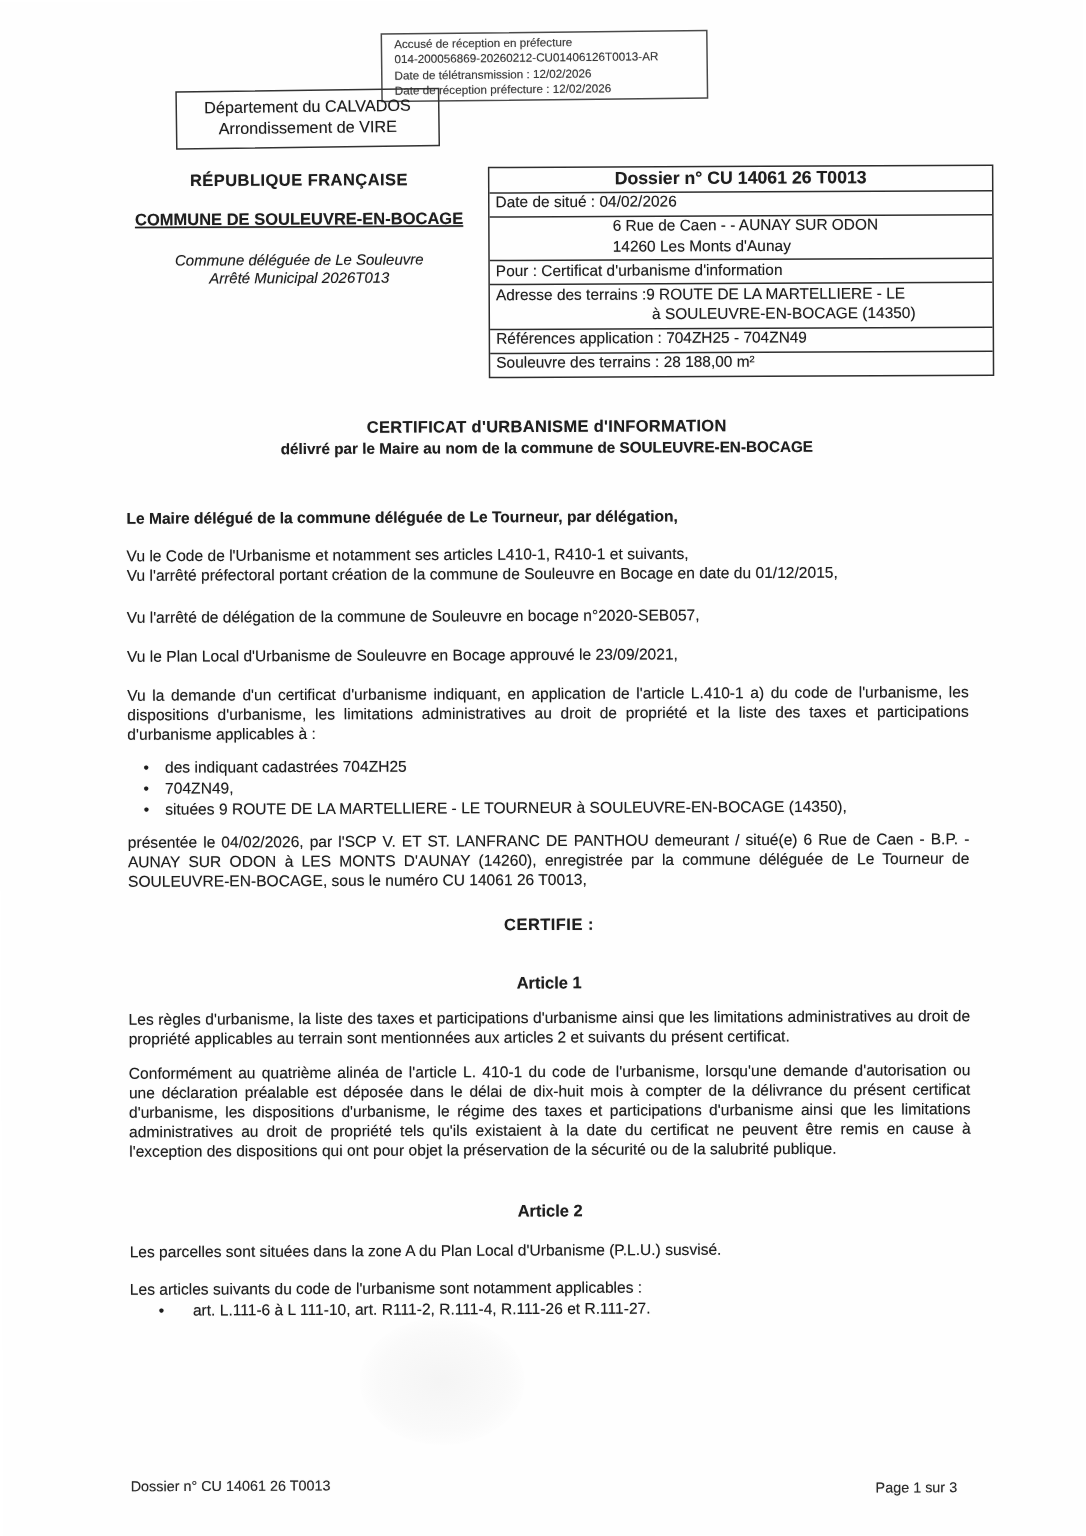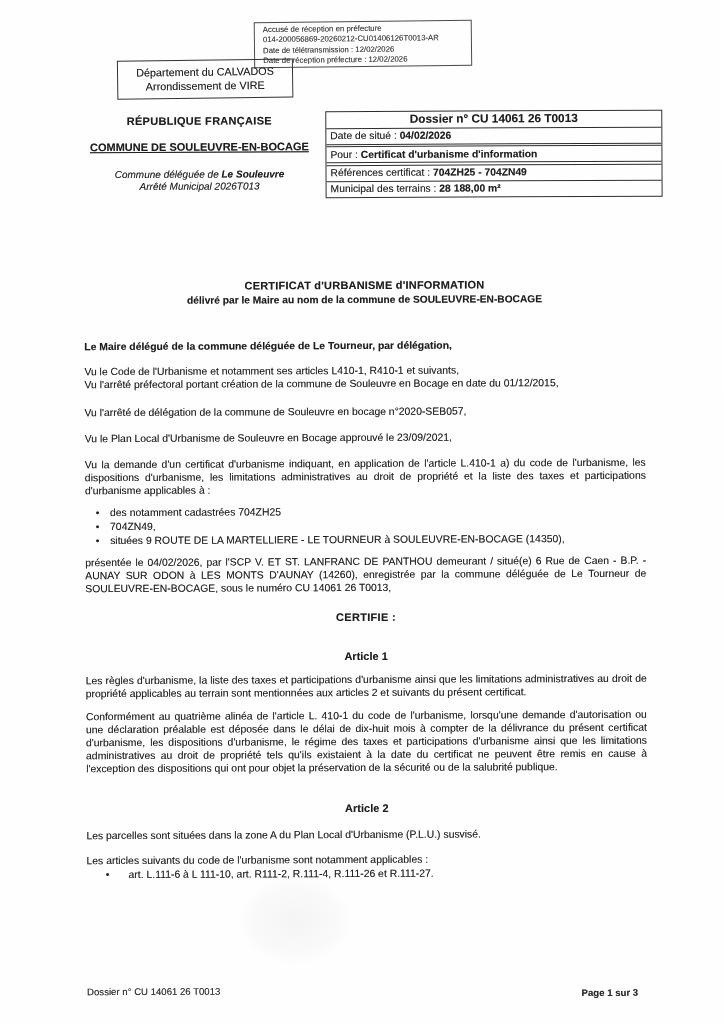--- a/index.html
+++ b/index.html
@@ -8,21 +8,21 @@
     width:724px;height:1024px;
     background:#fefefe;
     font-family:"Liberation Sans", sans-serif;
     color:#1e1e1e;
     overflow:hidden;
     transform:rotate(-0.25deg);
     transform-origin:50% 50%;
   }
   .page *{box-sizing:border-box;}
   .txt{text-shadow:0 0 0.5px rgba(70,70,70,0.55);}
-  .b{font-weight:bold;}
+  .b{font-weight:normal;}
   .just{text-align:justify;}
 
   
   .stamp-box{
     position:absolute;left:256px;top:21px;width:218px;height:46px;
     border:1.3px solid #4a4a4a;
     padding:2px 0 0 8px;
     font-size:7.8px;line-height:10.3px;
     color:#3d3d3d;
     background:transparent;
@@ -85,21 +85,21 @@
 
   
   .faint-stamp{
     position:absolute;left:238px;top:878px;width:110px;height:85px;
     background:radial-gradient(ellipse at center, rgba(120,120,120,0.07) 0%, rgba(120,120,120,0.03) 55%, rgba(120,120,120,0) 75%);
     border-radius:50%;
   }
 
   
   .footer-left{position:absolute;left:85px;top:985px;font-size:9.6px;color:#2a2a2a;}
-  .footer-right{position:absolute;right:88px;top:988px;font-size:9.6px;color:#2a2a2a;font-weight:bold;}
+  .footer-right{position:absolute;right:88px;top:988px;font-size:9.6px;color:#2a2a2a;}
 </style>
 </head>
 <body>
 
 <div class="page">
 
   <div class="stamp-box txt">
     <div>Accusé de réception en préfecture</div>
     <div>014-200056869-20260212-CU01406126T0013-AR</div>
     <div>Date de télétransmission : 12/02/2026</div>
@@ -115,47 +115,51 @@
     <div class="republic">RÉPUBLIQUE FRANÇAISE</div>
     <div class="commune">COMMUNE DE SOULEUVRE-EN-BOCAGE</div>
     <div class="delegated"><span>Commune déléguée de </span><span class="b">Le Souleuvre</span></div>
     <div class="arrete">Arrêté Municipal 2026T013</div>
   </div>
 
   <div class="dossier-table txt">
     <div class="row thead">Dossier n° CU 14061 26 T0013</div>
     <div class="row"><span>Date de situé : </span><span class="b">04/02/2026</span></div>
     <div class="row">
+      <div class="b ind78">6 Rue de Caen - - AUNAY SUR ODON</div>
+      <div class="b ind78">14260 Les Monts d'Aunay</div>
     </div>
     <div class="row"><span>Pour : </span><span class="b">Certificat d'urbanisme d'information</span></div>
     <div class="row">
+      <div><span>Adresse des terrains :</span><span class="b">9 ROUTE DE LA MARTELLIERE - LE</span></div>
+      <div class="b ind104">à SOULEUVRE-EN-BOCAGE (14350)</div>
     </div>
-    <div class="row"><span>Références certificat : </span><span class="b">704ZH25 - 704ZN49</span></div>
-    <div class="row"><span>Municipal des terrains : </span><span class="b">28 188,00 m²</span></div>
+    <div class="row"><span>Références application : </span><span class="b">704ZH25 - 704ZN49</span></div>
+    <div class="row"><span>Souleuvre des terrains : </span><span class="b">28 188,00 m²</span></div>
   </div>
 
   <div class="content txt">
     <div class="title1">CERTIFICAT d'URBANISME d'INFORMATION</div>
     <div class="title2">délivré par le Maire au nom de la commune de SOULEUVRE-EN-BOCAGE</div>
 
     <div class="m-maire">Le Maire délégué de la commune déléguée de Le Tourneur, par délégation,</div>
 
     <div class="m-vu1">
       <div>Vu le Code de l'Urbanisme et notamment ses articles L410-1, R410-1 et suivants,</div>
       <div>Vu l'arrêté préfectoral portant création de la commune de Souleuvre en Bocage en date du 01/12/2015,</div>
     </div>
 
     <div class="m-vu2">Vu l'arrêté de délégation de la commune de Souleuvre en bocage n°2020-SEB057,</div>
     <div class="m-vu3">Vu le Plan Local d'Urbanisme de Souleuvre en Bocage approuvé le 23/09/2021,</div>
     <div class="m-vu4 just">Vu la demande d'un certificat d'urbanisme indiquant, en application de l'article L.410-1 a) du code de l'urbanisme, les dispositions d'urbanisme, les limitations administratives au droit de propriété et la liste des taxes et participations d'urbanisme applicables à :</div>
 
     <div class="bullets">
       <div class="bullet-row">
           <span class="dot">•</span>
-          <span>des notamment cadastrées 704ZH25</span>
+          <span>des indiquant cadastrées 704ZH25</span>
         </div>
       <div class="bullet-row">
           <span class="dot">•</span>
           <span>704ZN49,</span>
         </div>
       <div class="bullet-row">
           <span class="dot">•</span>
           <span>situées 9 ROUTE DE LA MARTELLIERE - LE TOURNEUR à SOULEUVRE-EN-BOCAGE (14350),</span>
         </div>
     </div>

